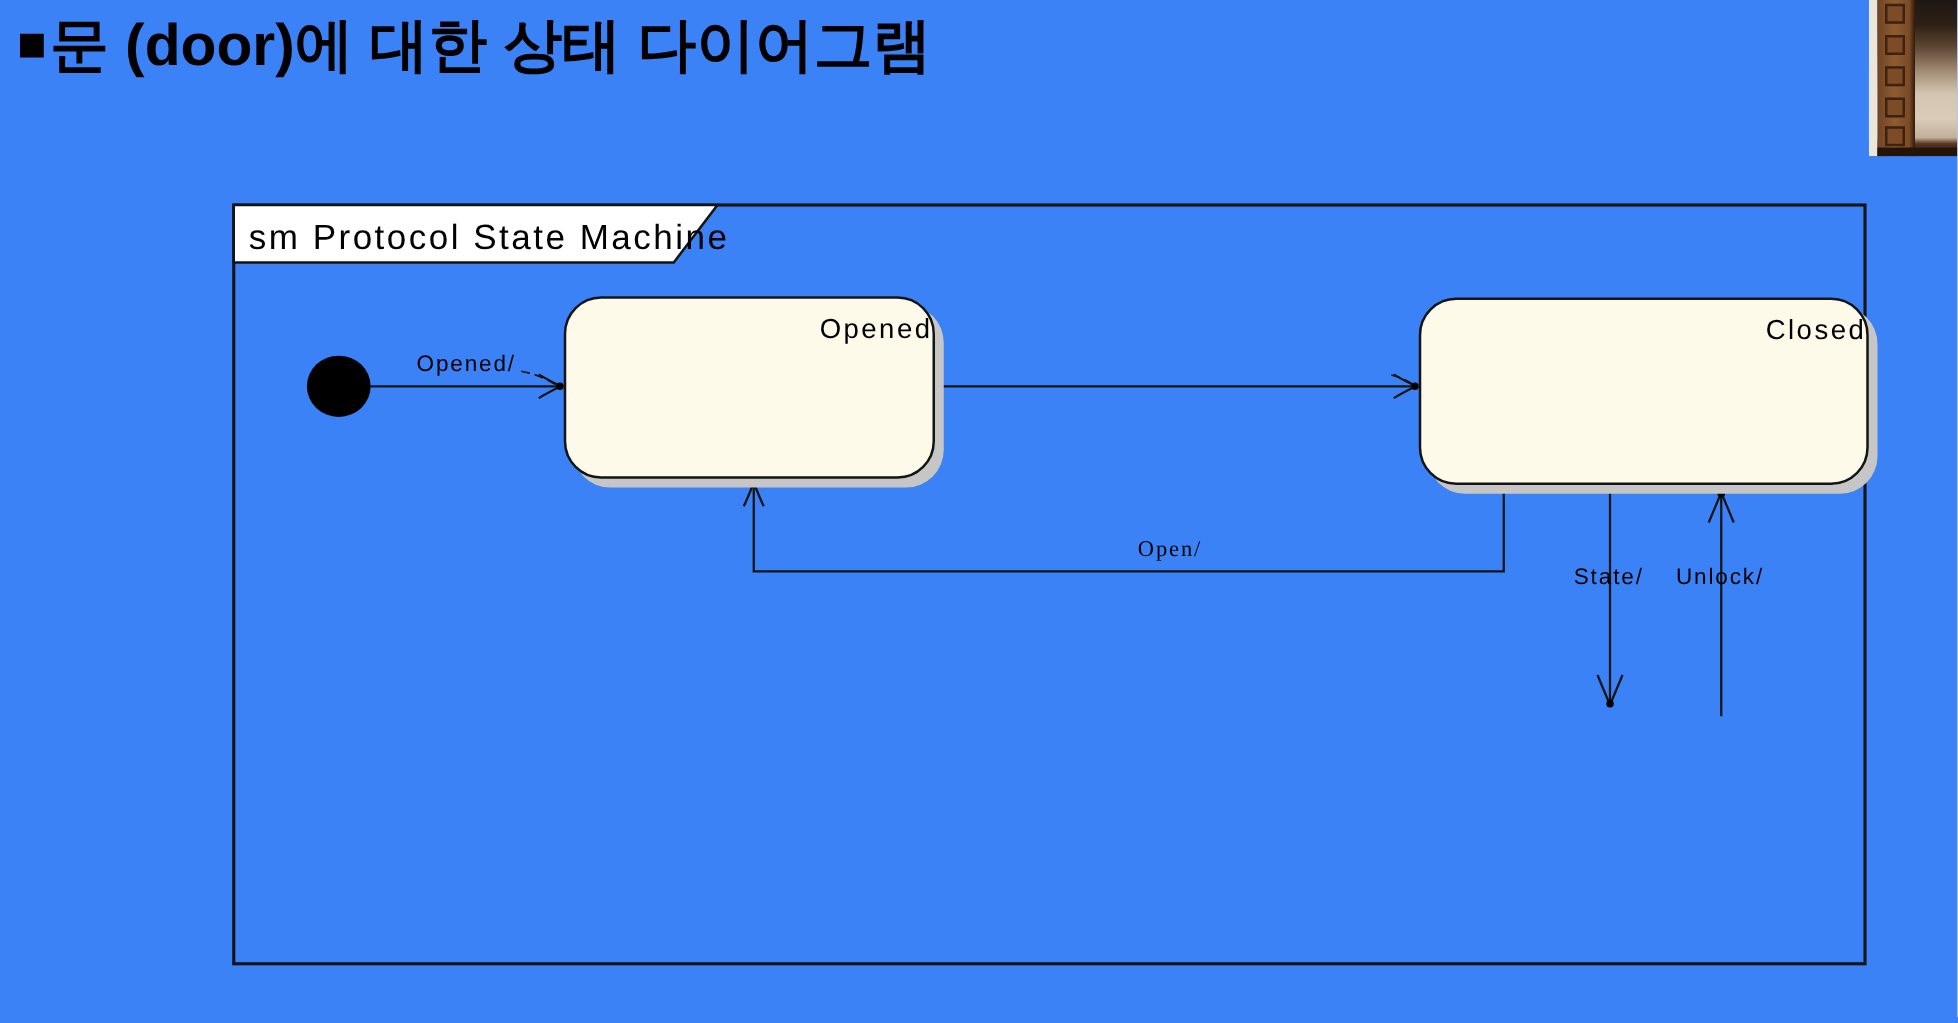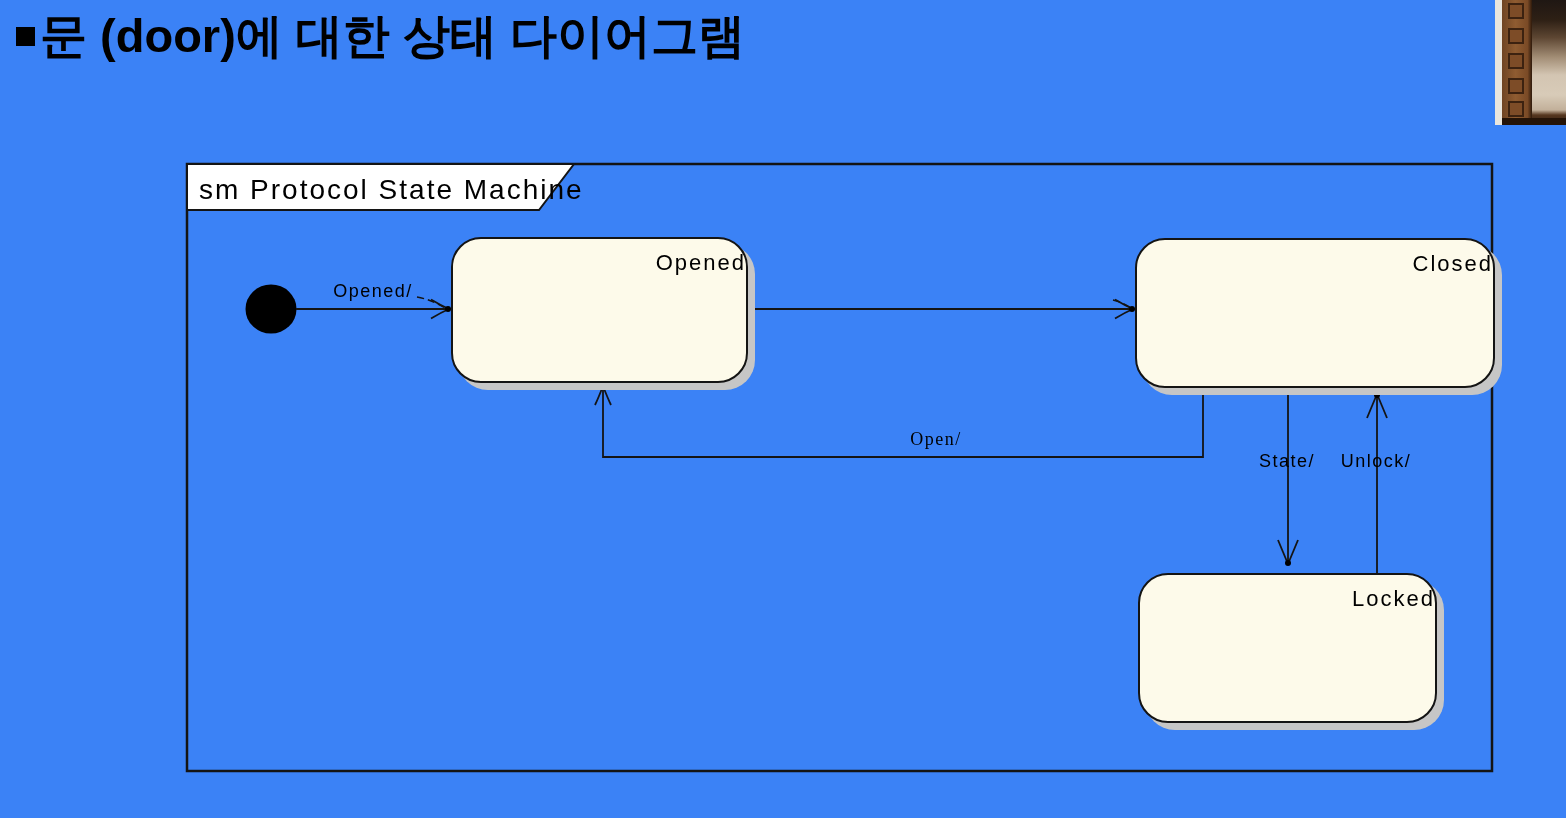--- a/index.html
+++ b/index.html
@@ -121,22 +121,19 @@
   </svg>
 
   <div class="frame-title">sm Protocol State Machine</div>
 
   <div class="state st-opened">
     <div class="state-label">Opened</div>
   </div>
   <div class="state st-closed">
     <div class="state-label">Closed</div>
   </div>
-  <div class="state st-locked">
-    <div class="state-label">Locked</div>
-  </div>
 
   <div class="tlabel tl-create">Opened/</div>
   <div class="tlabel tl-open">Open/</div>
   <div class="tlabel tl-lock">State/</div>
   <div class="tlabel tl-unlock">Unlock/</div>
 
 </div>
 
 </body></html>

